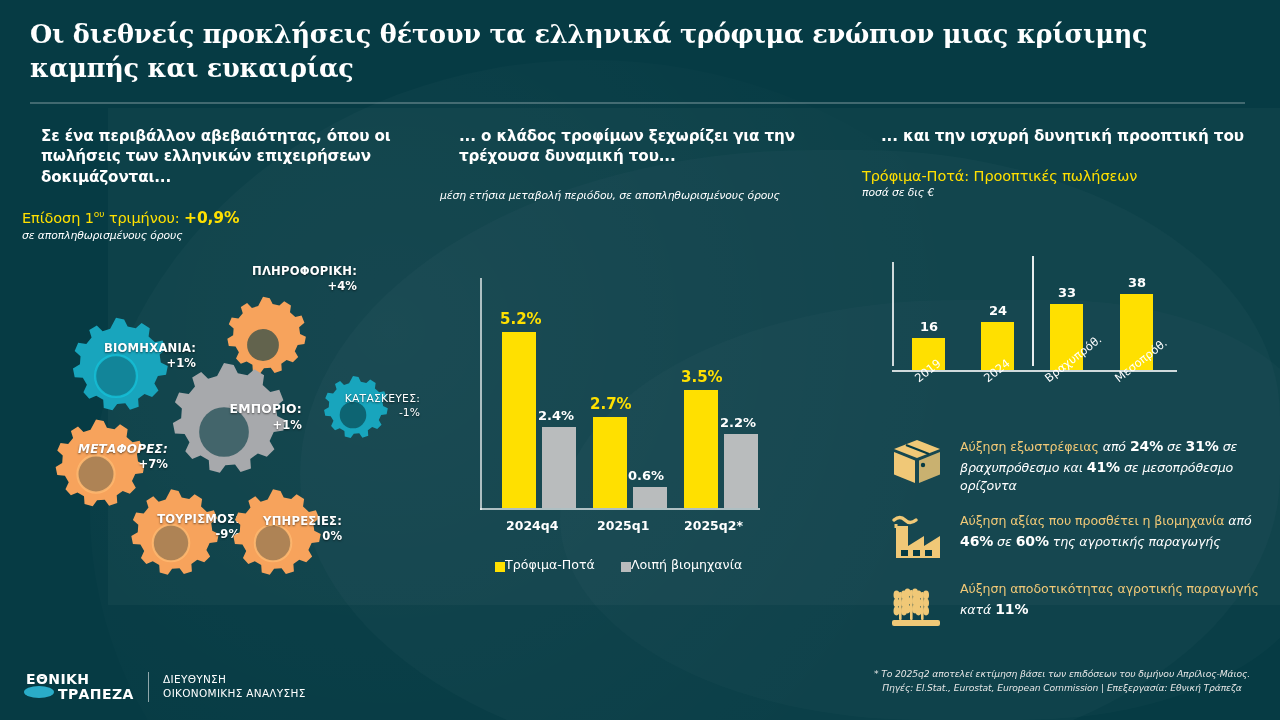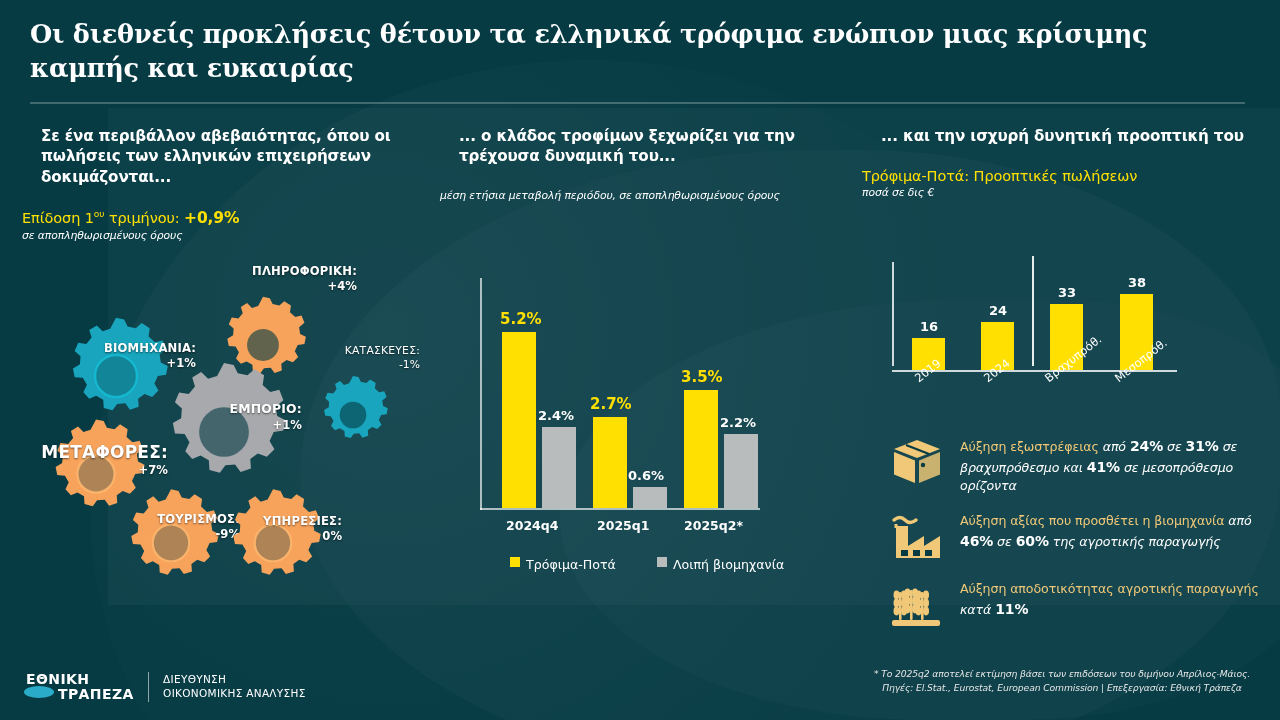--- a/index.html
+++ b/index.html
@@ -81,21 +81,21 @@
   .axis-v { position:absolute; left:0; top:0; width:1.6px; height:232px; background:rgba(255,255,255,.65); }
   .axis-h { position:absolute; left:0; bottom:0; width:280px; height:1.6px; background:rgba(255,255,255,.65); }
   .bar { position:absolute; bottom:1.6px; }
   .bar.yellow { background:#ffe000; }
   .bar.grey   { background:#b9bcbd; }
   .bar-lbl { position:absolute; white-space:nowrap; font-weight:bold; }
   .bar-lbl.y { color:#ffe000; font-size:15px; }
   .bar-lbl.g { color:#ffffff; font-size:13px; }
   .cat-lbl { position:absolute; font-size:12.5px; font-weight:bold; color:#fff; white-space:nowrap; }
   .legend { position:absolute; left:495px; top:557px; display:flex; gap:26px; align-items:center; }
-  .legend-item { display:flex; gap:6px; align-items:flex-start; font-size:12.6px; color:#fff;margin-left:15px; }
+  .legend-item { display:flex; align-items:flex-end; font-size:12.6px; color:#fff; }
   .swatch { width:10px; height:10px; display:inline-block; }
   .swatch.y { background:#ffe000; }
   .swatch.g { background:#b9bcbd; }
 
   
   .rchart { position:absolute; left:892px; top:262px; width:290px; height:110px; }
   .r-axis-v { position:absolute; left:0; top:0; width:1.6px; height:104px; background:rgba(255,255,255,.8); }
   .r-axis-h { position:absolute; left:0; bottom:0; width:285px; height:1.6px; background:rgba(255,255,255,.8); }
   .r-div    { position:absolute; left:140px; top:-6px; width:1.6px; height:110px; background:rgba(255,255,255,.9); }
   .rbar { position:absolute; bottom:1.6px; background:#ffe000; }
@@ -196,21 +196,21 @@
   
   <div class="gear-wrap" style="left:288px;top:110px;">
     <svg width="86" height="86" viewBox="-110 -110 220 220">
       <g fill="#18a5bd">
           <use href="#gearshape"></use>
         </g>
       <circle r="34" fill="#063b44" opacity=".62"></circle>
     </svg>
   </div>
   <div class="gear-label" style="left:272px;top:82px;width:126px;">
-    <div class="gear-name" style="font-size:10.8px;font-weight:normal;">ΚΑΤΑΣΚΕΥΕΣ:</div>
+    <div class="gear-name" style="font-size:10.8px;font-weight:normal;margin-top:48px;">ΚΑΤΑΣΚΕΥΕΣ:</div>
     <div class="gear-val" style="font-size:10.8px;font-weight:normal;margin-top:1px;">-1%</div>
   </div>
 
   
   <div class="gear-wrap" style="left:126px;top:94px;">
     <svg width="152" height="152" viewBox="-110 -110 220 220">
       <g fill="#a7a9ac">
           <use href="#gearshape"></use>
         </g>
       <circle r="36" fill="#063b44" opacity=".62"></circle>
@@ -225,21 +225,21 @@
   <div class="gear-wrap" style="left:14px;top:152px;">
     <svg width="120" height="120" viewBox="-110 -110 220 220">
       <g fill="#f7a35c">
           <use href="#gearshape"></use>
         </g>
       <circle r="34" fill="#063b44" opacity=".30"></circle>
       <circle r="34" fill="none" stroke="#ffb870" stroke-width="4" opacity=".85"></circle>
     </svg>
   </div>
   <div class="gear-label" style="left:6px;top:180px;width:140px;">
-    <div class="gear-name" style="font-size:17px;">ΜΕΤΑΦΟΡΕΣ:</div>
+    <div class="gear-name" style="font-size:12px;font-style:italic;">ΜΕΤΑΦΟΡΕΣ:</div>
     <div class="gear-val" style="font-size:11.6px;margin-top:1px;">+7%</div>
   </div>
 
   
   <div class="gear-wrap" style="left:90px;top:222px;">
     <svg width="118" height="118" viewBox="-110 -110 220 220">
       <g fill="#f7a35c">
           <use href="#gearshape"></use>
         </g>
       <circle r="34" fill="#063b44" opacity=".30"></circle>

